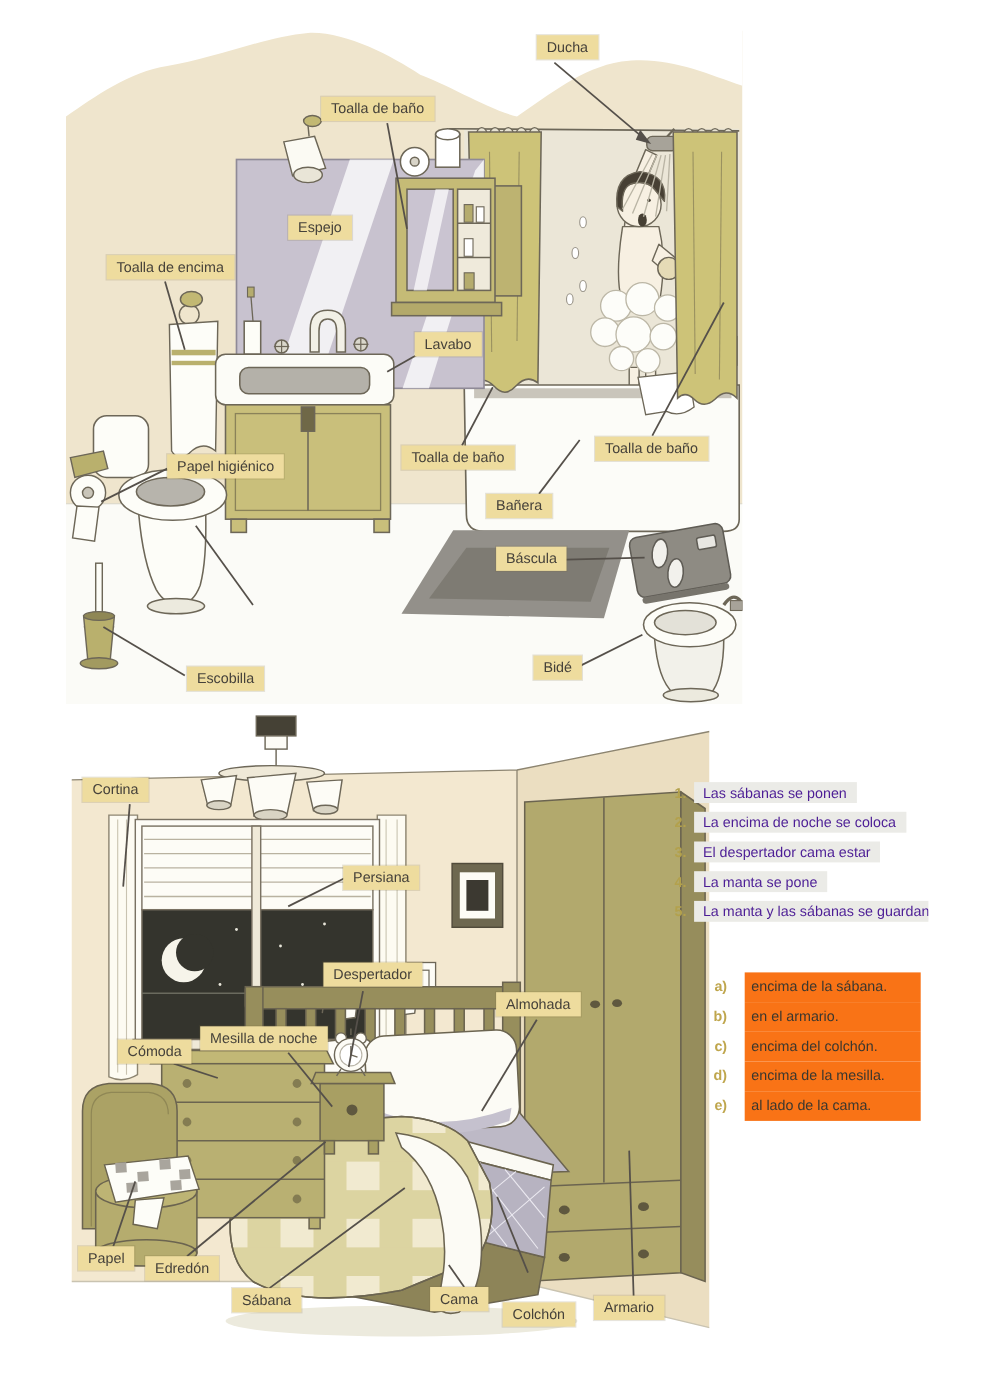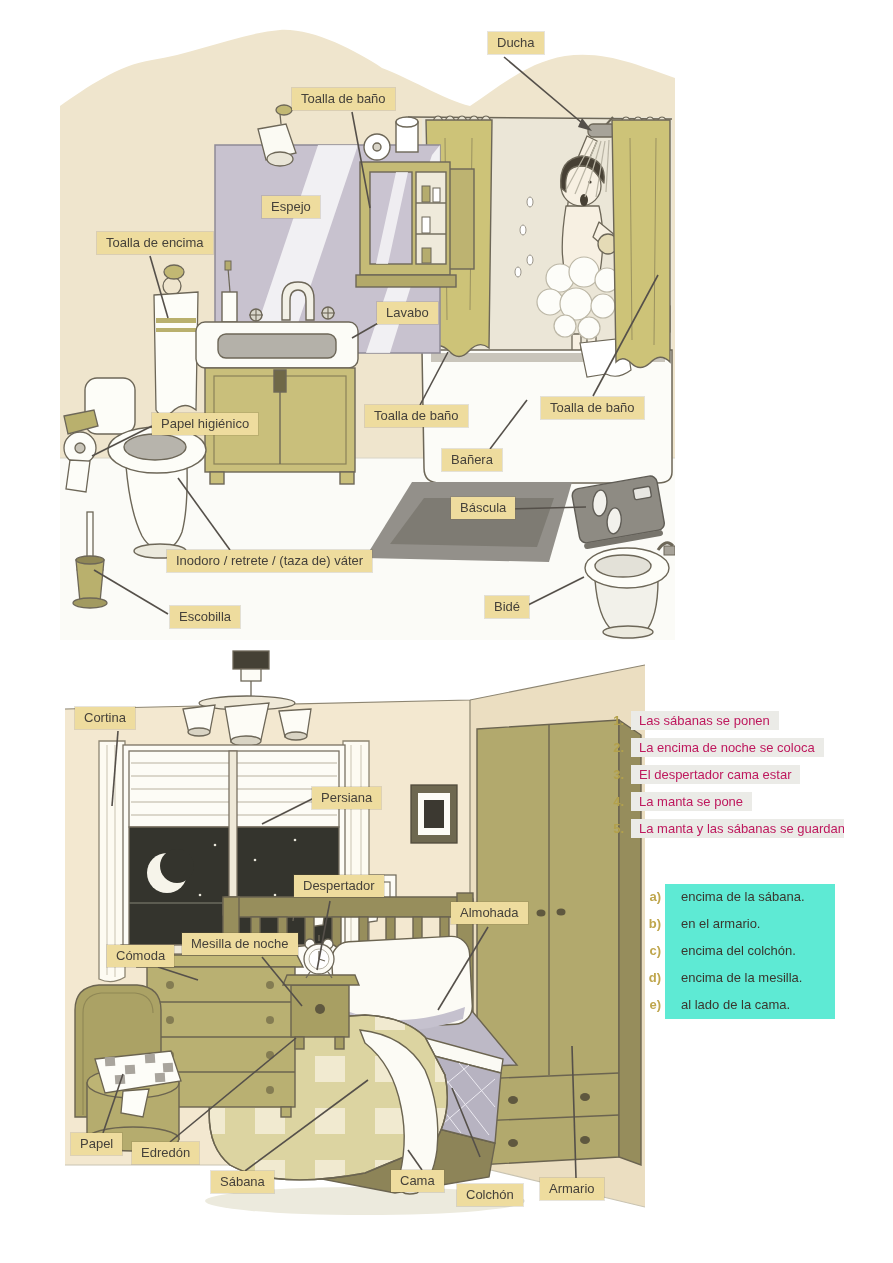--- a/index.html
+++ b/index.html
@@ -5,25 +5,25 @@
   html,body{margin:0;padding:0;background:#ffffff;}
   .page{position:relative;width:844px;height:1263px;background:#ffffff;overflow:hidden;
         font-family:"Liberation Sans",sans-serif;}
   .scene{position:absolute;}
   .overlay{position:absolute;left:0;top:0;pointer-events:none;}
   .lbl{position:absolute;background:#eedc9e;color:#45413a;font-size:13px;line-height:1.1;
        padding:4px 9px;white-space:nowrap;box-shadow:0 0 0 1px rgba(120,105,60,.18);}
   .exercise-items{position:absolute;left:606px;top:711px;}
   .ex-row{display:flex;align-items:flex-start;height:27px;}
   .ex-num{color:#b3a14c;font-weight:bold;font-size:13px;width:18px;text-align:right;padding-top:2px;}
-  .ex-text{background:#ebebe7;color:#be185d;font-size:13px;padding:2px 9px 2px 8px;margin-left:7px;white-space:nowrap;}
+  .ex-text{background:#ebebe7;color:#4c1d95;font-size:13px;padding:2px 9px 2px 8px;margin-left:7px;white-space:nowrap;}
   .exercise-options{position:absolute;left:637px;top:884px;}
   .op-row{display:flex;align-items:stretch;}
   .op-letter{color:#bfa64d;font-weight:bold;font-size:13px;width:24px;text-align:right;padding-top:5px;}
-  .op-text{background:#5eead4;color:#3a372f;font-size:13px;width:146px;padding:5px 8px 7px 16px;margin-left:4px;white-space:nowrap;}
+  .op-text{background:#f97316;color:#3a372f;font-size:13px;width:146px;padding:5px 8px 7px 6px;margin-left:16px;white-space:nowrap;}
 </style>
 </head>
 <body>
 
 <div class="page">
 
   <svg class="scene" style="left:60px;top:20px" width="615" height="620" viewBox="0 0 615 620">
     <rect x="0" y="8" width="615" height="430" fill="#efe5cd"></rect>
     <path d="M0,0 H615 V58 C580,46 545,30 505,36 C468,42 440,66 410,86 C385,80 345,56 322,48 C295,30 252,8 220,10 C182,13 132,34 92,40 C58,45 26,68 0,86 Z" fill="#ffffff"></path>
     <rect x="0" y="438" width="615" height="182" fill="#fbfbf7"></rect>
@@ -456,21 +456,20 @@
   <div class="lbl" style="left:488px;top:32px">Ducha</div>
   <div class="lbl" style="left:292px;top:88px">Toalla de baño</div>
   <div class="lbl" style="left:262px;top:196px">Espejo</div>
   <div class="lbl" style="left:97px;top:232px">Toalla de encima</div>
   <div class="lbl" style="left:377px;top:302px">Lavabo</div>
   <div class="lbl" style="left:152px;top:413px">Papel higiénico</div>
   <div class="lbl" style="left:365px;top:405px">Toalla de baño</div>
   <div class="lbl" style="left:541px;top:397px">Toalla de baño</div>
   <div class="lbl" style="left:442px;top:449px">Bañera</div>
   <div class="lbl" style="left:451px;top:497px">Báscula</div>
-  <div class="lbl" style="left:167px;top:550px">Inodoro / retrete / (taza de) váter</div>
   <div class="lbl" style="left:170px;top:606px">Escobilla</div>
   <div class="lbl" style="left:485px;top:596px">Bidé</div>
 
   <div class="lbl" style="left:75px;top:707px">Cortina</div>
   <div class="lbl" style="left:312px;top:787px">Persiana</div>
   <div class="lbl" style="left:294px;top:875px">Despertador</div>
   <div class="lbl" style="left:451px;top:902px">Almohada</div>
   <div class="lbl" style="left:107px;top:945px">Cómoda</div>
   <div class="lbl" style="left:182px;top:933px">Mesilla de noche</div>
   <div class="lbl" style="left:71px;top:1133px">Papel</div>

